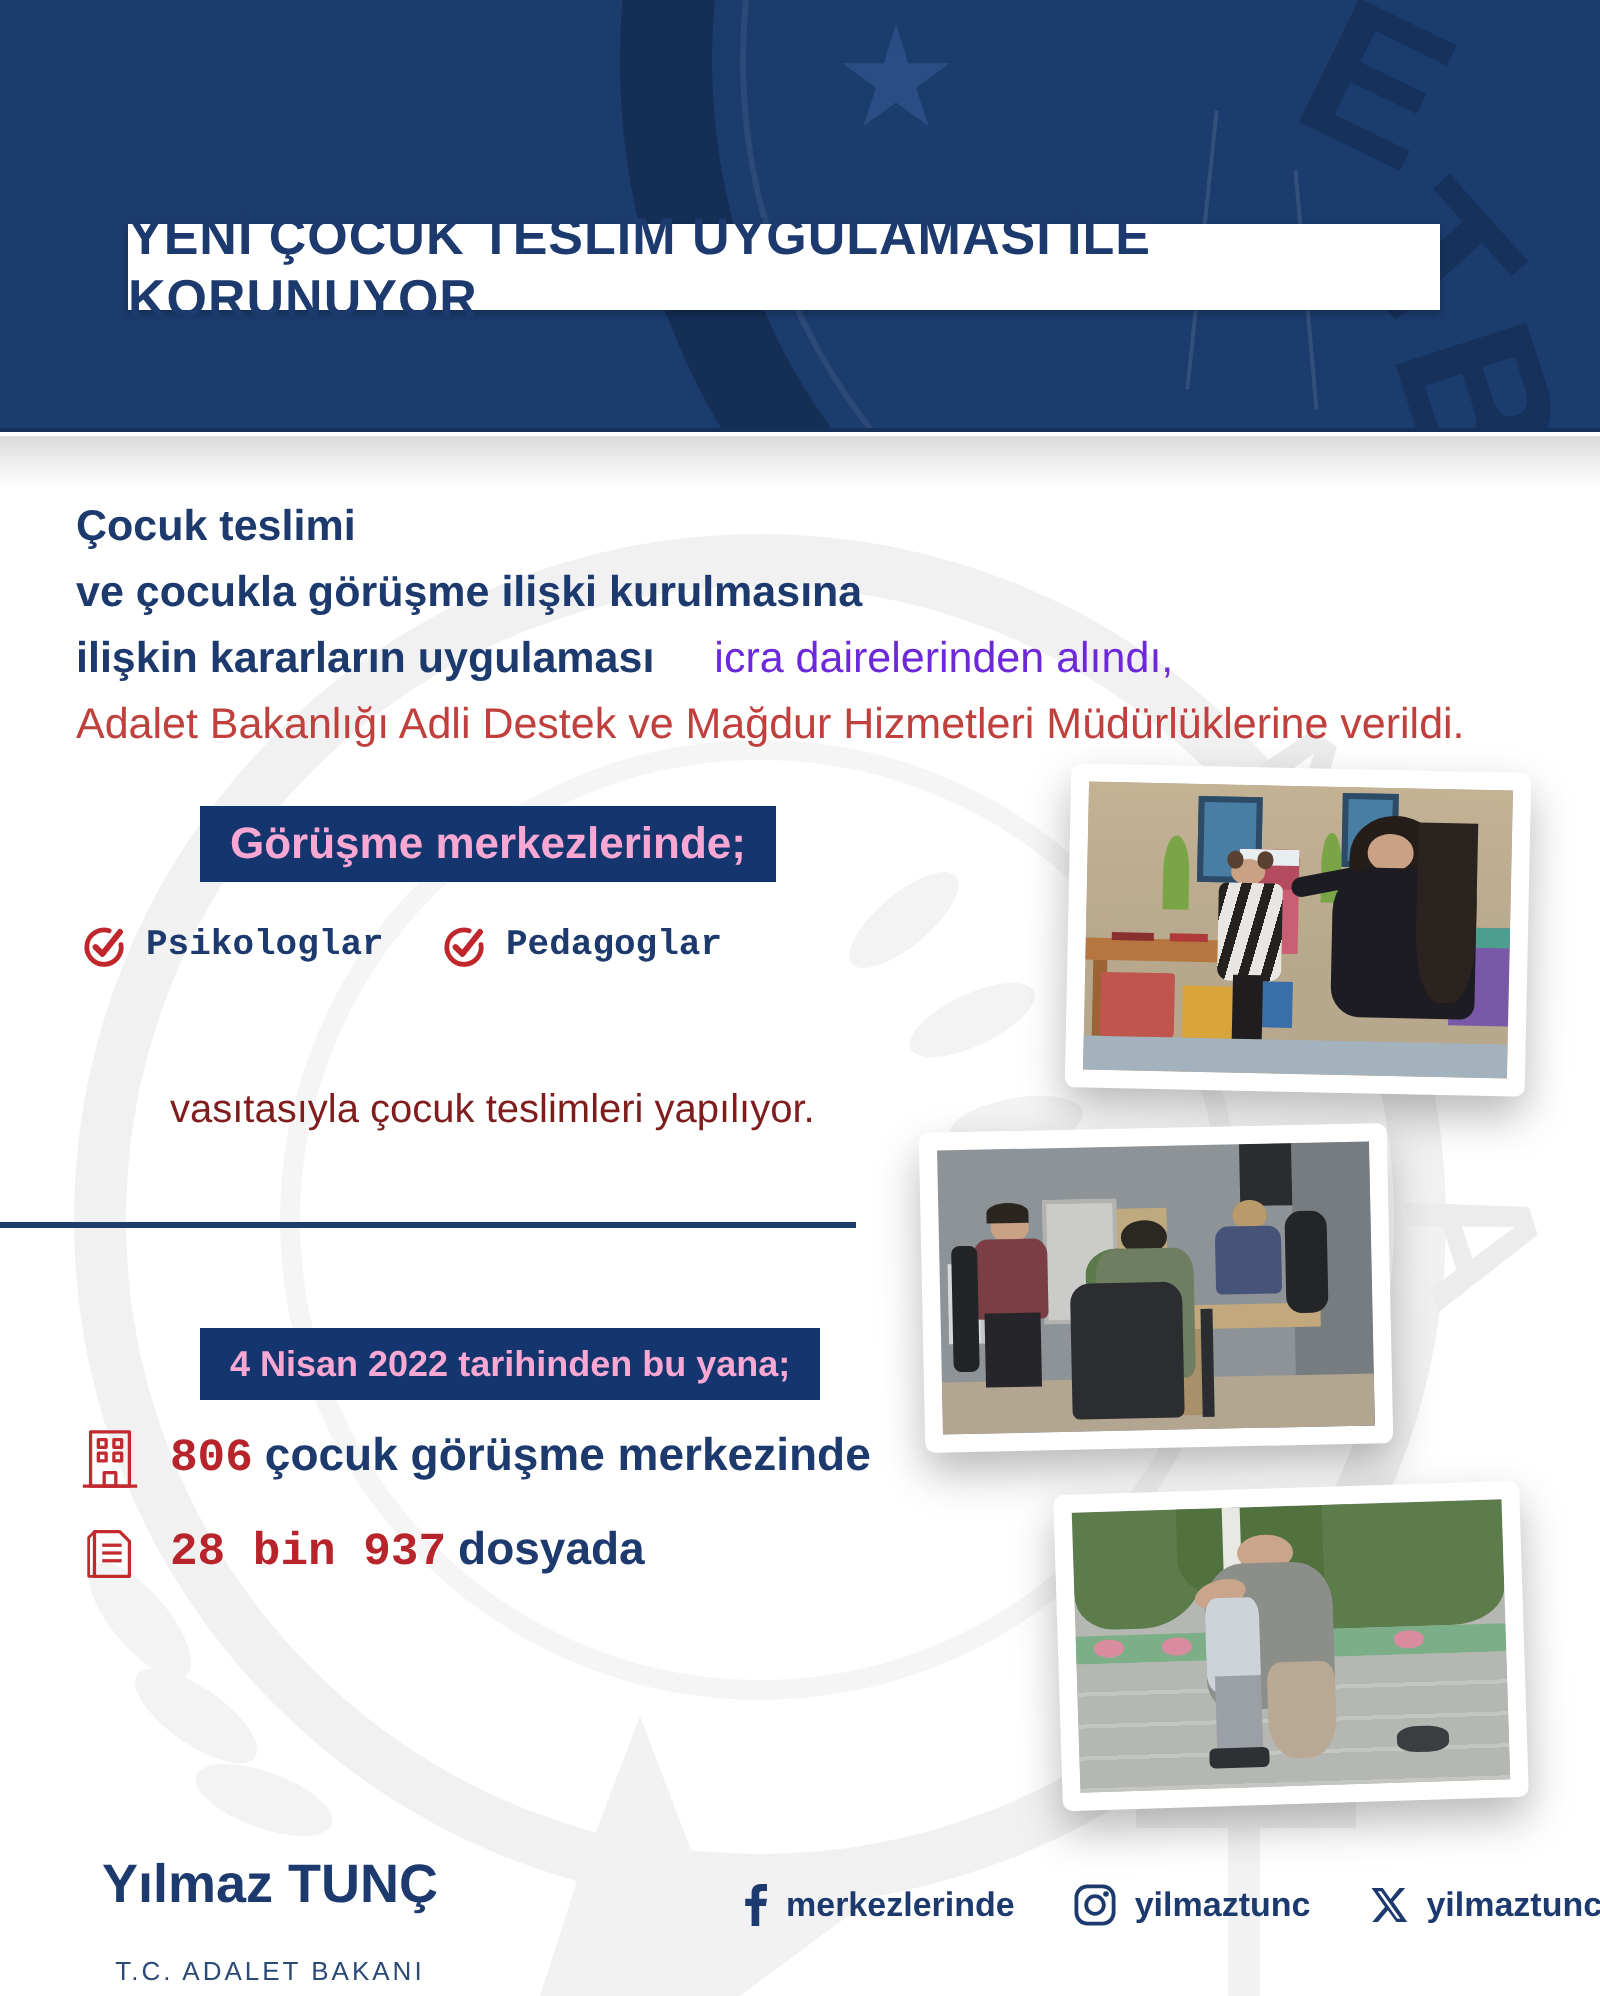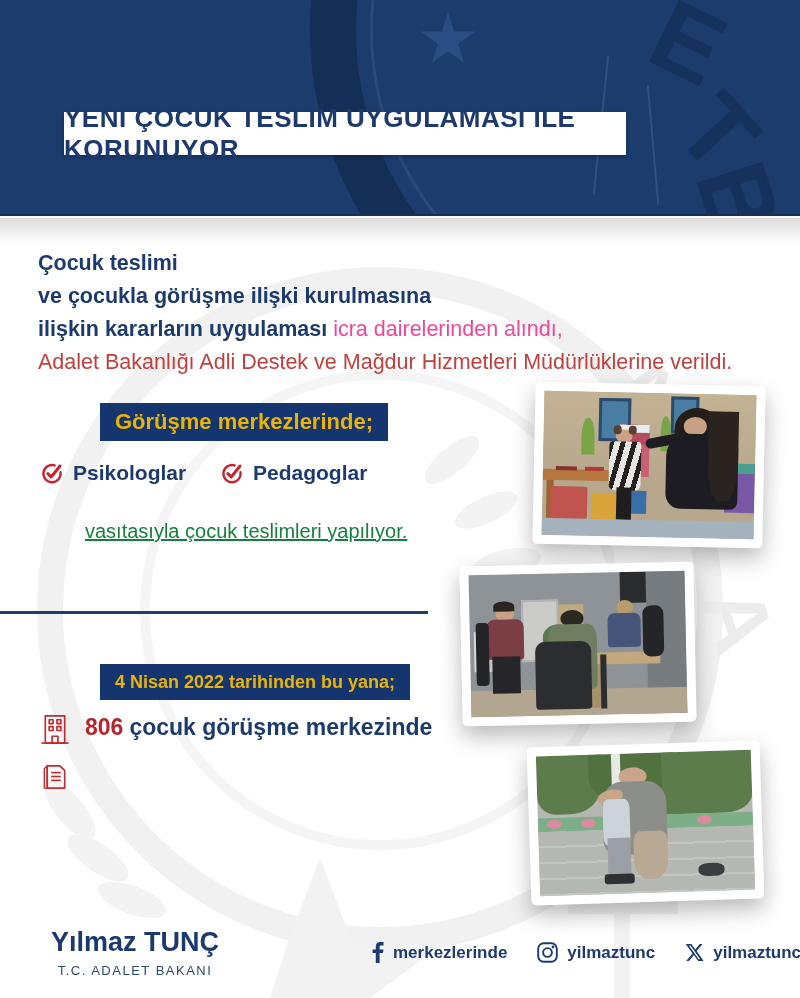--- a/index.html
+++ b/index.html
@@ -14,71 +14,71 @@
   .hw-letter { position:absolute; color:#16325c; font-weight:800; font-size:100px; line-height:1; }
   .hw-star { position:absolute; left:420px; top:12px; width:56px; height:56px; background:#2a4e83;
     clip-path:polygon(50% 0%,61% 35%,98% 35%,68% 57%,79% 91%,50% 70%,21% 91%,32% 57%,2% 35%,39% 35%); }
   .hw-line { position:absolute; width:2px; background:rgba(255,255,255,0.10); }
   .header-shadow { position:absolute; left:0; top:218px; width:800px; height:26px;
     background:linear-gradient(#bdbdbd, rgba(255,255,255,0)); opacity:.55; }
 
   .banner-red { position:absolute; left:147px; top:59px; width:506px; height:53px; background:#c5242d;
     display:flex; align-items:center; justify-content:center; z-index:5; }
   .banner-red span { color:#ffffff; font-size:36px; font-weight:800; letter-spacing:1px; }
-  .banner-white { position:absolute; left:64px; top:112px; width:562px; height:43px; background:#ffffff;
+  .banner-white { position:absolute; left:64px; top:112px; width:656px; height:43px; background:#ffffff;
     display:flex; align-items:center; justify-content:center; z-index:5; box-shadow:0 2px 4px rgba(0,0,0,0.25); }
   .banner-white span { color:#1d3a6e; font-size:26px; font-weight:700; letter-spacing:0.5px; }
 
   
   .body-watermark { position:absolute; left:0; top:210px; z-index:0; }
 
   
   .intro { position:absolute; left:38px; top:247px; width:740px; z-index:3; font-size:21.5px; line-height:33px; }
   .intro .b { color:#1d3a6e; font-weight:700; }
-  .intro .r { color:#ec4899; font-weight:400; }
+  .intro .r { color:#6d28d9; font-weight:400;padding-left:24px; }
   .intro .red { color:#c0403d; font-weight:400; }
 
   
-  .heading-box { position:absolute; background:#14356d; color:#eab308; font-weight:700; z-index:3;
+  .heading-box { position:absolute; background:#14356d; color:#f9a8d4; font-weight:700; z-index:3;
     display:flex; align-items:center; padding:0 15px; }
   .heading-box.centers { left:100px; top:403px; height:38px; font-size:22px; }
   .heading-box.since { left:100px; top:664px; height:36px; font-size:18px; }
 
   
   .checklist { position:absolute; left:40px; top:461px; width:430px; z-index:3;
     display:grid; grid-template-columns:180px auto; row-gap:21px; }
   .check-item { display:flex; align-items:center; gap:9px; }
   .check-item svg { flex:0 0 auto; }
-  .check-item span { color:#1d3a6e; font-size:21px; font-weight:700; white-space:nowrap; }
-  .check-caption { position:absolute; left:85px; top:520px; color:#15803d; font-size:20px; z-index:3;text-decoration:underline; }
+  .check-item span { color:#1d3a6e; font-size:18px; font-weight:700; white-space:nowrap;font-family:Liberation Mono, monospace; }
+  .check-caption { position:absolute; left:85px; top:544px; color:#7f1d1d; font-size:20px; z-index:3; }
 
   
   .divider { position:absolute; left:0; top:611px; width:428px; height:3px; background:#1d3e6b; z-index:3; }
 
   
   .stats { position:absolute; left:38px; top:712px; width:478px; z-index:3; display:flex; flex-direction:column; gap:13px; }
   .stat-row { display:flex; align-items:flex-start; gap:13px; }
   .stat-icon { flex:0 0 34px; padding-top:1px; }
   .stat-text { font-size:23px; line-height:30px; font-weight:700; }
-  .stat-value { color:#b8242b; margin-right:6px; }
+  .stat-value { color:#b8242b; margin-right:6px;font-family:Liberation Mono, monospace; }
   .stat-label { color:#1d3a6e; }
 
   
   .photo { position:absolute; background:#fff; border-radius:5px; padding:9px;
     box-shadow:0 10px 22px rgba(0,0,0,0.28); z-index:2; }
   .photo-inner { position:relative; width:100%; height:100%; overflow:hidden; }
   .photo-inner div { position:absolute; }
   .photo1 { left:534px; top:384px; width:230px; height:162px; transform:rotate(1.2deg); }
   .photo2 { left:461px; top:564px; width:234px; height:160px; transform:rotate(-1.2deg); }
   .photo3 { left:529px; top:744px; width:233px; height:158px; transform:rotate(-1.8deg); }
 
   
   .signature { position:absolute; left:40px; top:927px; width:190px; text-align:center; z-index:3; }
   .signature .name { color:#1d3a6e; font-size:27px; font-weight:800; }
-  .signature .role { color:#2c4a76; font-size:13px; letter-spacing:1.5px; margin-top:5px; }
+  .signature .role { color:#2c4a76; font-size:13px; letter-spacing:1.5px; margin-top:20px; }
   .socials { position:absolute; left:372px; top:942px; display:flex; align-items:center; gap:30px; z-index:3; }
   .social-item { display:flex; align-items:center; gap:9px; }
   .social-item span { color:#1d3a6e; font-size:17px; font-weight:700; }
 </style>
 </head>
 <body>
 
 <div class="poster">
 
   <div class="header">
@@ -176,20 +176,23 @@
     <div class="stat-row">
       <svg class="stat-icon" width="32" height="34" viewBox="0 0 32 34">
         <g fill="none" stroke="#c22a30" stroke-width="1.7" stroke-linejoin="round">
           <path d="M8 6 h13 l5 5 v18 h-18 z"></path>
           <path d="M8 6 l0 23 h-3 v-20 z" stroke-width="1.4"></path>
           <line x1="12" y1="13" x2="22" y2="13"></line>
             <line x1="12" y1="17" x2="22" y2="17"></line>
             <line x1="12" y1="21" x2="22" y2="21"></line>
         </g>
       </svg>
+      <div class="stat-text">
+        <span class="stat-value">28 bin 937</span><span class="stat-label">dosyada</span>
+      </div>
     </div>
   </div>
 
   <div class="photo photo1">
     <div class="photo-inner" style="background:#b7a78c;">
       <div style="left:0;top:0;width:100%;height:62%;background:linear-gradient(#c3b294,#b7a78c);"></div>
       <div style="left:26%;top:4%;width:15%;height:30%;background:#497ea4;border:3px solid #2d4a66;"></div>
       <div style="left:60%;top:2%;width:13%;height:26%;background:#497ea4;border:3px solid #2d4a66;"></div>
       <div style="left:18%;top:18%;width:6%;height:26%;background:#79a546;border-radius:50% 50% 0 0;"></div>
       <div style="left:55%;top:16%;width:5%;height:24%;background:#79a546;border-radius:50% 50% 0 0;"></div>

